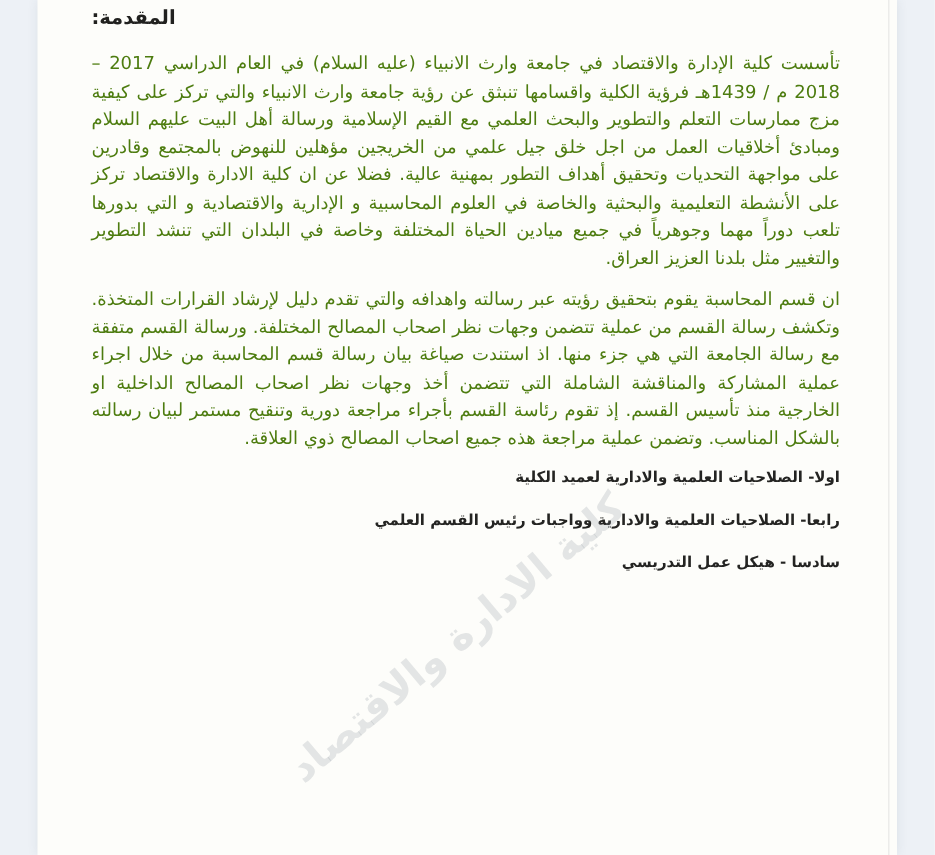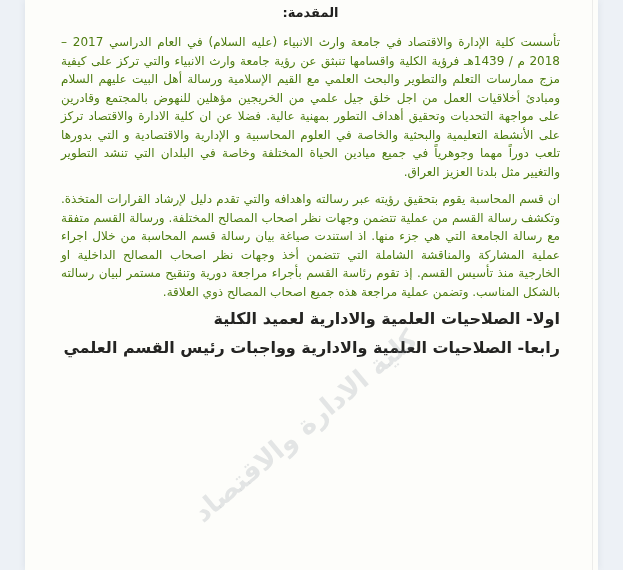--- a/index.html
+++ b/index.html
@@ -50,35 +50,35 @@
     color: rgba(125, 135, 145, 0.20);
     white-space: nowrap;
     pointer-events: none;
   }
   .title {
     font-size: 13px;
     font-weight: bold;
     color: #21211f;
     margin: 0 0 12px 0;
     line-height: 16px;
-    text-align: center;
+    text-align: left;
   }
   .para {
     font-size: 12px;
     line-height: 18.5px;
     color: #4d7c0f;
     text-align: justify;
     text-align-last: right;
     margin: 0 0 9px 0;
   }
   .list {
     margin-top: 7px;
   }
   .list-item {
-    font-size: 16px;
+    font-size: 10px;
     font-weight: bold;
     color: #242422;
     line-height: 17px;
     margin: 0 0 11.5px 0;
   }
 </style>
 </head>
 <body>
 
 <div class="stage">
@@ -89,17 +89,18 @@
     <h1 class="title">المقدمة:</h1>
 
     <p class="para">تأسست كلية الإدارة والاقتصاد في جامعة وارث الانبياء (عليه السلام) في العام الدراسي 2017 – 2018 م / 1439هـ فرؤية الكلية واقسامها تنبثق عن رؤية جامعة وارث الانبياء والتي تركز على كيفية مزج ممارسات التعلم والتطوير والبحث العلمي مع القيم الإسلامية ورسالة أهل البيت عليهم السلام ومبادئ أخلاقيات العمل من اجل خلق جيل علمي من الخريجين مؤهلين للنهوض بالمجتمع وقادرين على مواجهة التحديات وتحقيق أهداف التطور بمهنية عالية. فضلا عن ان كلية الادارة والاقتصاد تركز على الأنشطة التعليمية والبحثية والخاصة في العلوم المحاسبية و الإدارية والاقتصادية و التي بدورها تلعب دوراً مهما وجوهرياً في جميع ميادين الحياة المختلفة وخاصة في البلدان التي تنشد التطوير والتغيير مثل بلدنا العزيز العراق.</p>
 
     <p class="para">ان قسم المحاسبة يقوم بتحقيق رؤيته عبر رسالته واهدافه والتي تقدم دليل لإرشاد القرارات المتخذة. وتكشف رسالة القسم من عملية تتضمن وجهات نظر اصحاب المصالح المختلفة. ورسالة القسم متفقة مع رسالة الجامعة التي هي جزء منها. اذ استندت صياغة بيان رسالة قسم المحاسبة من خلال اجراء عملية المشاركة والمناقشة الشاملة التي تتضمن أخذ وجهات نظر اصحاب المصالح الداخلية او الخارجية منذ تأسيس القسم. إذ تقوم رئاسة القسم بأجراء مراجعة دورية وتنقيح مستمر لبيان رسالته بالشكل المناسب. وتضمن عملية مراجعة هذه جميع اصحاب المصالح ذوي العلاقة.</p>
 
 
     <div class="list">
       <div class="list-item">اولا- الصلاحيات العلمية والادارية لعميد الكلية</div>
       <div class="list-item">رابعا- الصلاحيات العلمية والادارية وواجبات رئيس القسم العلمي</div>
+      <div class="list-item">سادسا - هيكل عمل التدريسي</div>
     </div>
 
     <div class="scan-edge"></div>
   </div>
 </div>
 
 </body></html>

